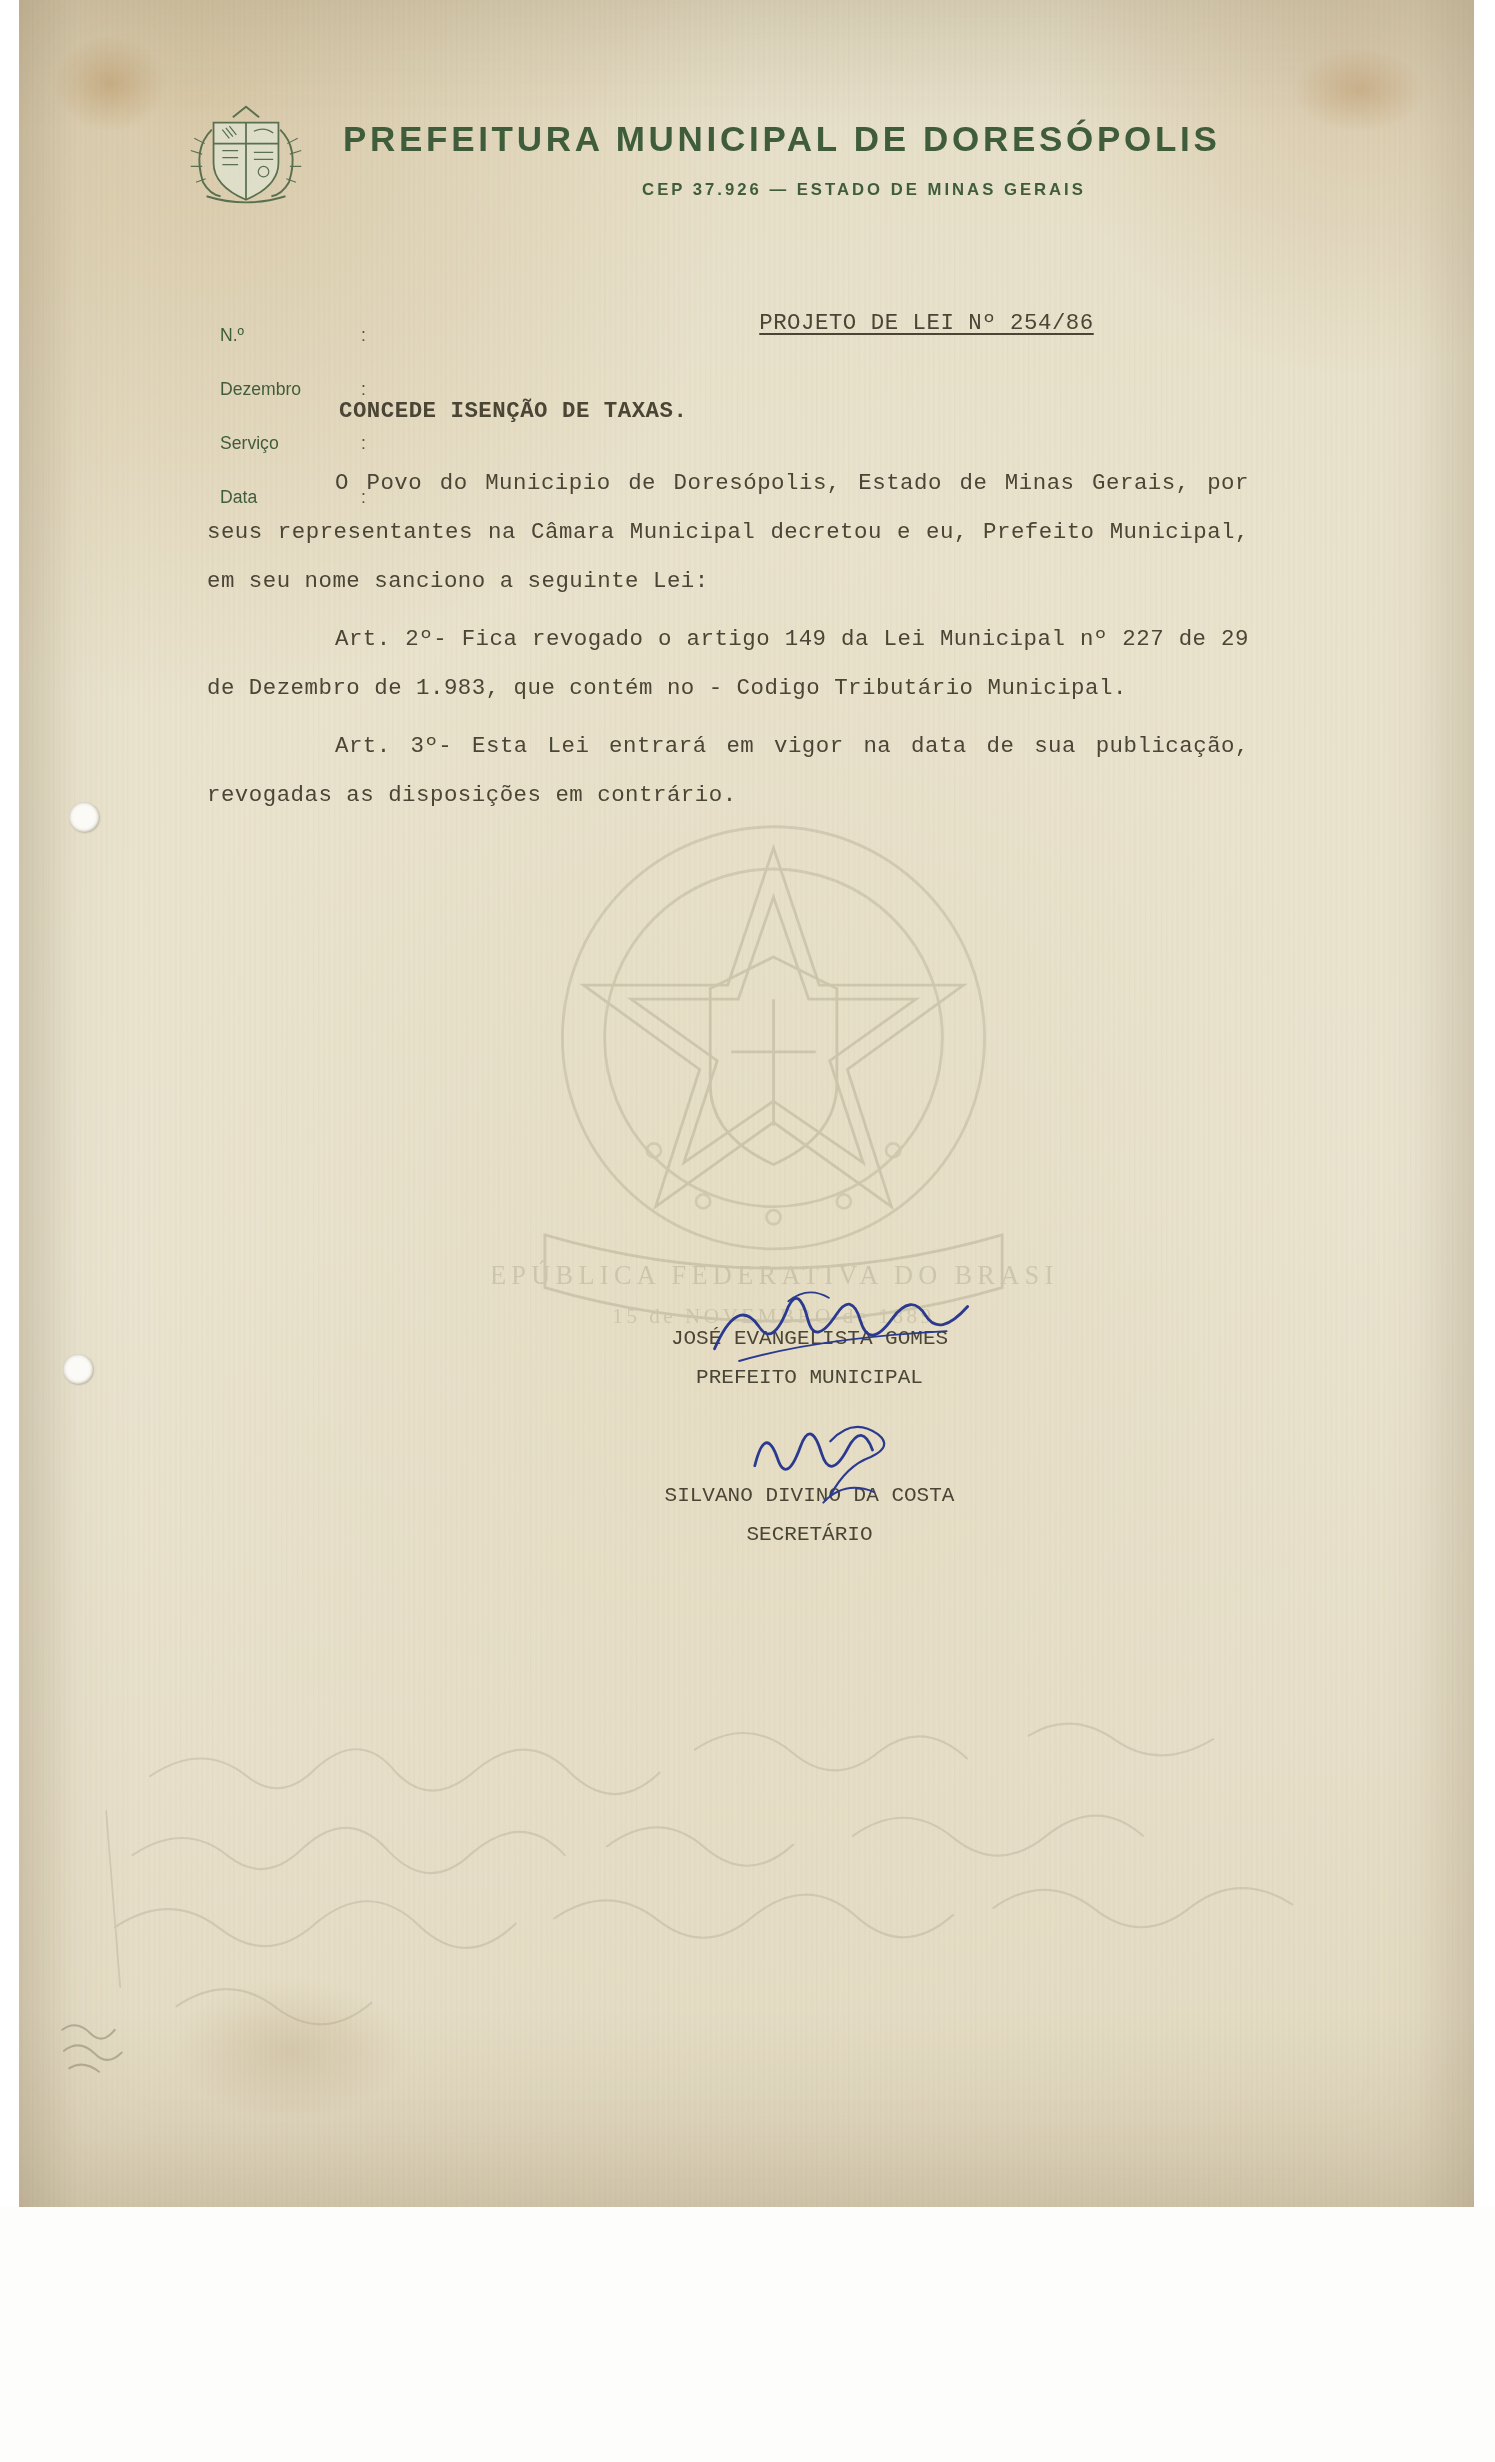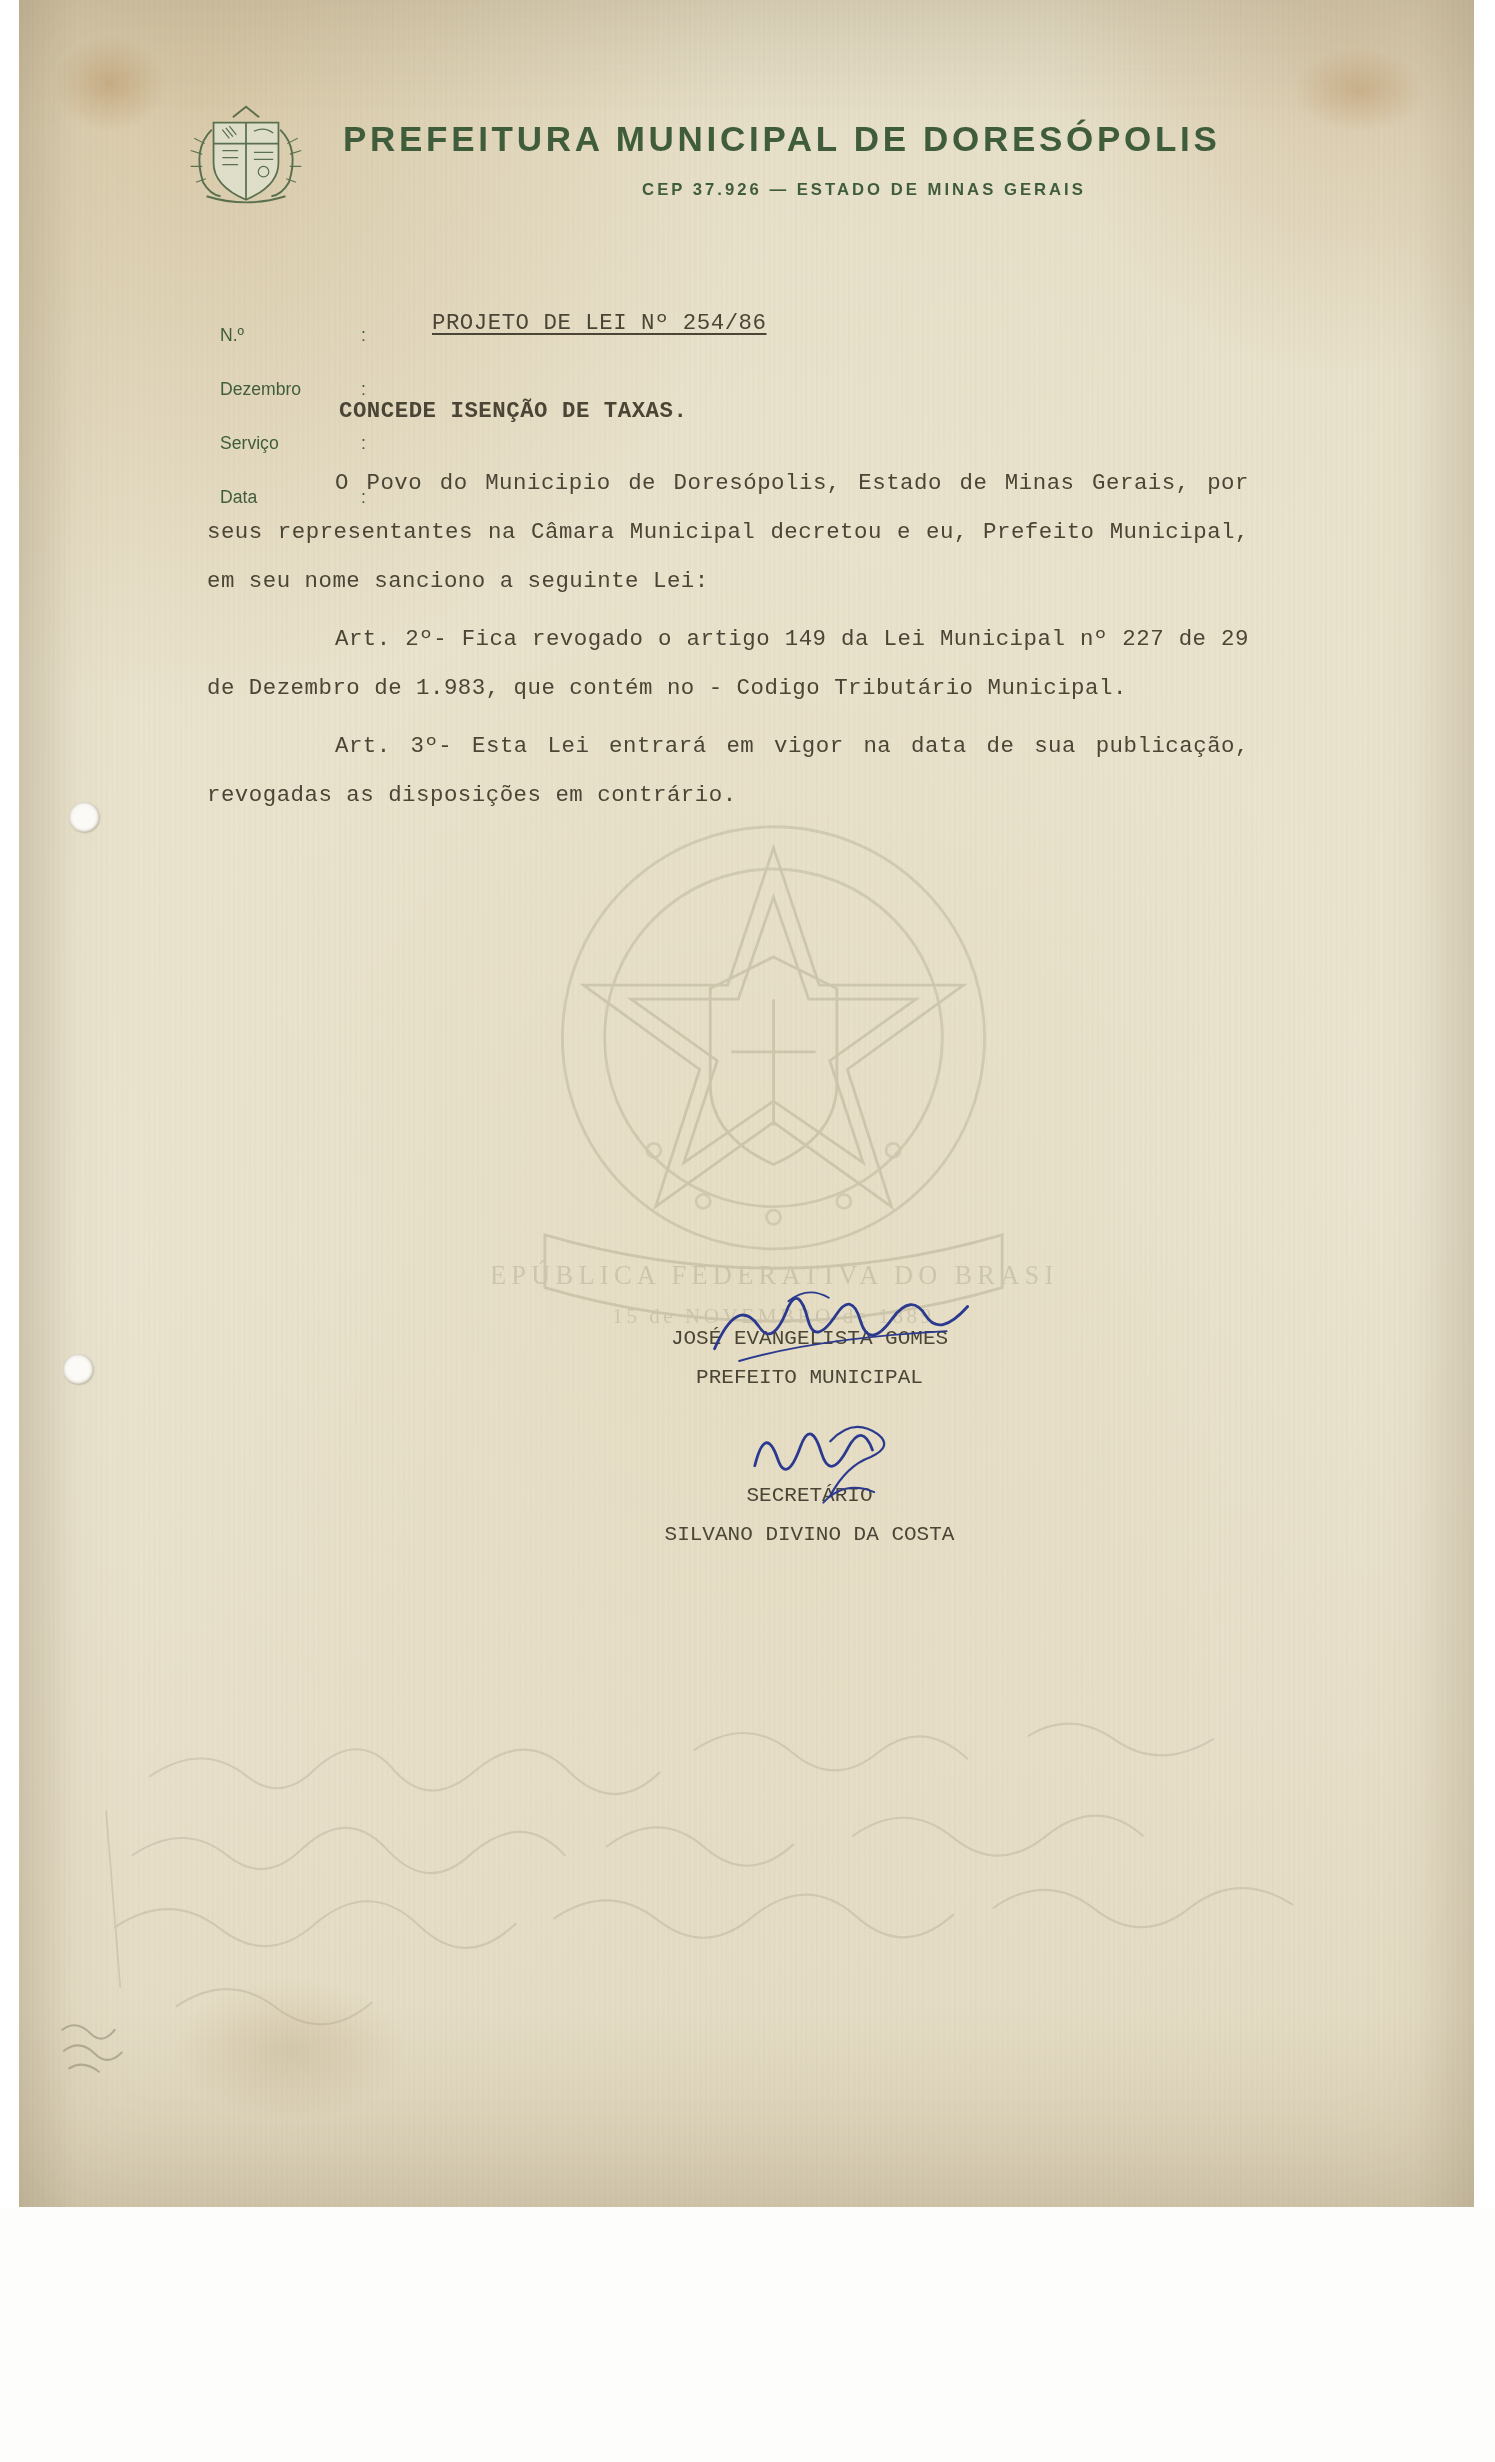--- a/index.html
+++ b/index.html
@@ -154,23 +154,24 @@
     left: 339px;
     top: 299px;
     width: 1055px;
     font-family: "Liberation Mono", monospace;
     font-size: 22.4px;
     line-height: 49px;
     color: #4a4535;
     letter-spacing: 0.5px;
   }
   #typed .ttl {
-    margin-left: 93px;
+    margin-left: 120px;
     text-decoration: underline;
     text-underline-offset: 3.5px;
+    text-align: center;
   }
   #typed .subject {
     margin-top: 39px;
     margin-left: 0px;
     font-weight: bold;
   }
   .para {
     margin-top: 8.8px;
     margin-left: -132px;
     width: 1042px;
@@ -363,22 +364,22 @@
     <div class="para">
       <span class="ind"></span><span>Art. 3º- Esta Lei entrará em vigor na data de sua publicação, revogadas as disposições em contrário.</span>
     </div>
 
   </div>
 
   <div id="sig-block">
     <div>JOSÉ EVANGELISTA GOMES</div>
     <div>PREFEITO MUNICIPAL</div>
     <div class="gap"></div>
+    <div>SILVANO DIVINO DA COSTA</div>
     <div>SECRETÁRIO</div>
-    <div>SILVANO DIVINO DA COSTA</div>
   </div>
 
   <div class="ink" id="sig-1">
     <svg width="290" height="97" viewBox="0 0 330 110" xmlns="http://www.w3.org/2000/svg">
       <g fill="none" stroke="#2b3a8f" stroke-width="3.2" stroke-linecap="round">
         <path d="M12 78 Q38 18 62 52 Q78 78 96 30 Q108 6 118 44 Q126 76 150 40 Q168 12 178 46 Q188 80 214 44 Q236 14 252 40 Q268 66 300 30"></path>
         <path d="M40 92 Q130 66 276 58" stroke-width="2.2"></path>
         <path d="M96 24 Q118 6 142 20" stroke-width="2.2"></path>
       </g>
     </svg>

